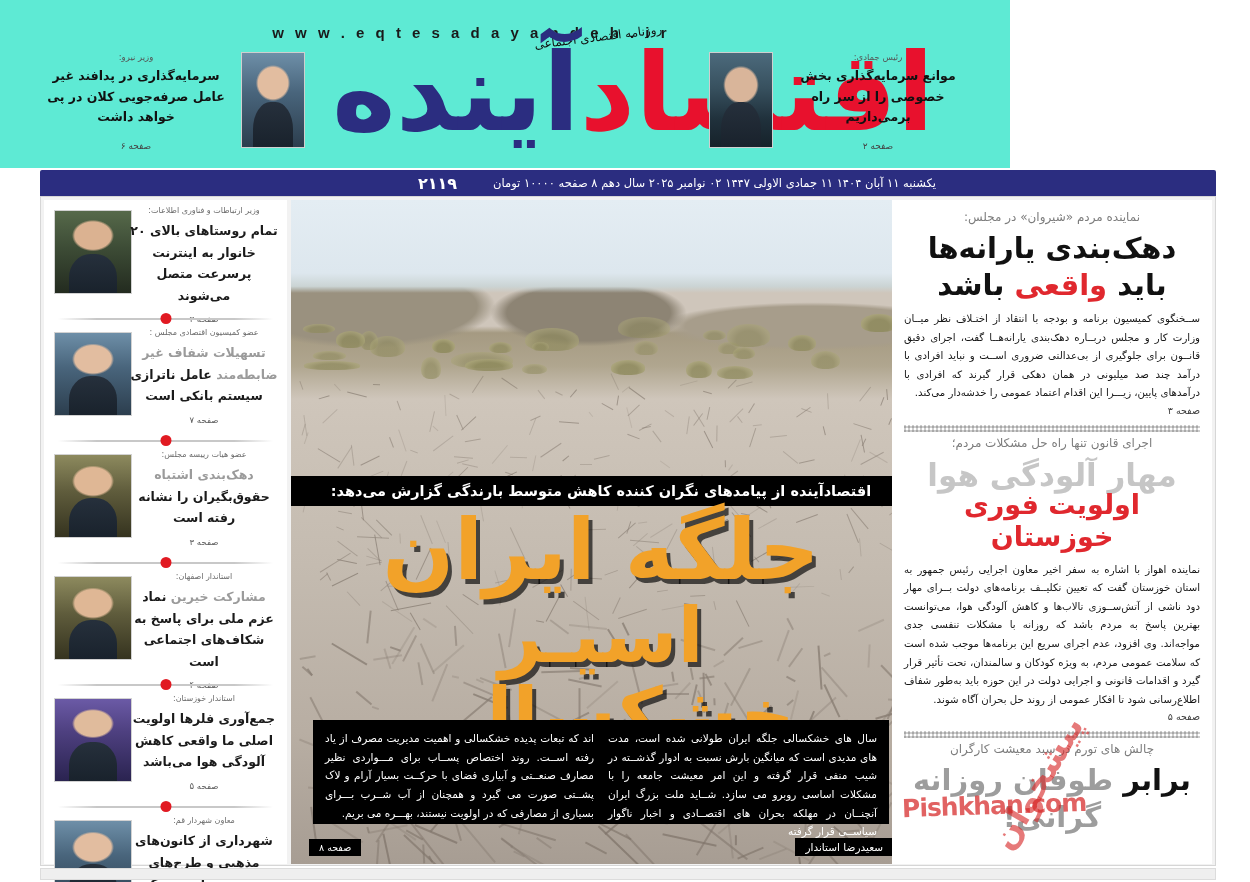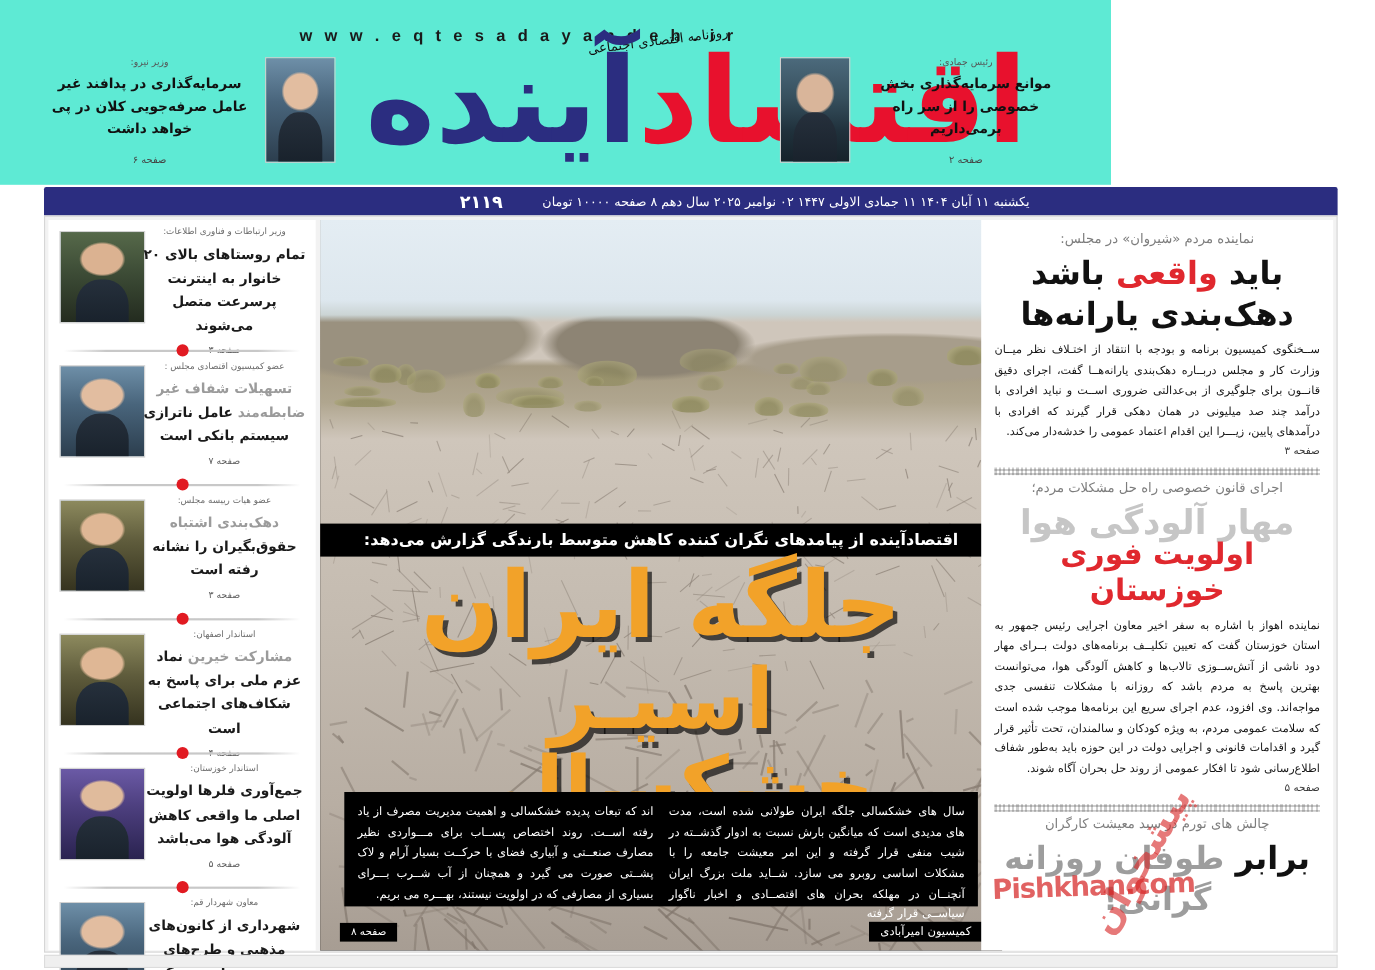--- a/index.html
+++ b/index.html
@@ -905,44 +905,44 @@
       <div class="maintitle">
         <span>جلگه ایران</span>
         <span class="l2">اسیـر خشکسالی</span>
       </div>
 
       <div class="leadbox">
         <div class="col">سال های خشکسالی جلگه ایران طولانی شده است، مدت های مدیدی است که میانگین بارش نسبت به ادوار گذشــته در شیب منفی قرار گرفته و این امر معیشت جامعه را با مشکلات اساسی روبرو می سازد. شــاید ملت بزرگ ایران آنچنــان در مهلکه بحران های اقتصــادی و اخبار ناگوار سیاســی قرار گرفته</div>
         <div class="col">اند که تبعات پدیده خشکسالی و اهمیت مدیریت مصرف از یاد رفته اســت. روند اختصاص پســاب برای مـــواردی نظیر مصارف صنعــتی و آبیاری فضای با حرکــت بسیار آرام و لاک پشــتی صورت می گیرد و همچنان از آب شــرب بـــرای بسیاری از مصارفی که در اولویت نیستند، بهـــره می بریم.</div>
       </div>
 
-      <div class="byline">کمیسیون امیرآبادی</div>
+      <div class="byline">سعیدرضا استاندار</div>
       <div class="pgtag">صفحه ۸</div>
     </div>
 
     <div class="rightcol">
 
       <div class="story">
         <div class="st-kicker">نماینده مردم «شیروان» در مجلس:</div>
         <div class="st-head">
+          <div>دهک‌بندی یارانه‌ها</div>
           <div>
             <span>باید </span><span class="red">واقعی</span><span> باشد</span>
           </div>
-          <div>دهک‌بندی یارانه‌ها</div>
         </div>
         <div class="st-body">ســخنگوی کمیسیون برنامه و بودجه با انتقاد از اختـلاف نظر میــان وزارت کار و مجلس دربــاره دهک‌بندی یارانه‌هــا گفت، اجرای دقیق قانــون برای جلوگیری از بی‌عدالتی ضروری اســت و نباید افرادی با درآمد چند صد میلیونی در همان دهکی قرار گیرند که افرادی با درآمدهای پایین، زیـــرا این اقدام اعتماد عمومی را خدشه‌دار می‌کند.</div>
         <div class="pgrow">
             <div class="st-pg">صفحه ۳</div>
           </div>
       </div>
 
       <div class="st-sep"></div>
 
       <div class="story">
-        <div class="st-kicker">اجرای قانون خصوصی راه حل مشکلات مردم؛</div>
+        <div class="st-kicker">اجرای قانون تنها راه حل مشکلات مردم؛</div>
         <div class="st-head shadow-grey">مهار آلودگی هوا</div>
         <div class="st-head2">اولویت فوری خوزستان</div>
         <div class="st-body">نماینده اهواز با اشاره به سفر اخیر معاون اجرایی رئیس جمهور به استان خوزستان گفت که تعیین تکلیــف برنامه‌های دولت بــرای مهار دود ناشی از آتش‌ســوزی تالاب‌ها و کاهش آلودگی هوا، می‌توانست بهترین پاسخ به مردم باشد که روزانه با مشکلات تنفسی جدی مواجه‌اند. وی افزود، عدم اجرای سریع این برنامه‌ها موجب شده است که سلامت عمومی مردم، به ویژه کودکان و سالمندان، تحت تأثیر قرار گیرد و اقدامات قانونی و اجرایی دولت در این حوزه باید به‌طور شفاف اطلاع‌رسانی شود تا افکار عمومی از روند حل بحران آگاه شوند.</div>
         <div class="pgrow">
             <div class="st-pg">صفحه ۵</div>
           </div>
       </div>
 
       <div class="st-sep"></div>
 

